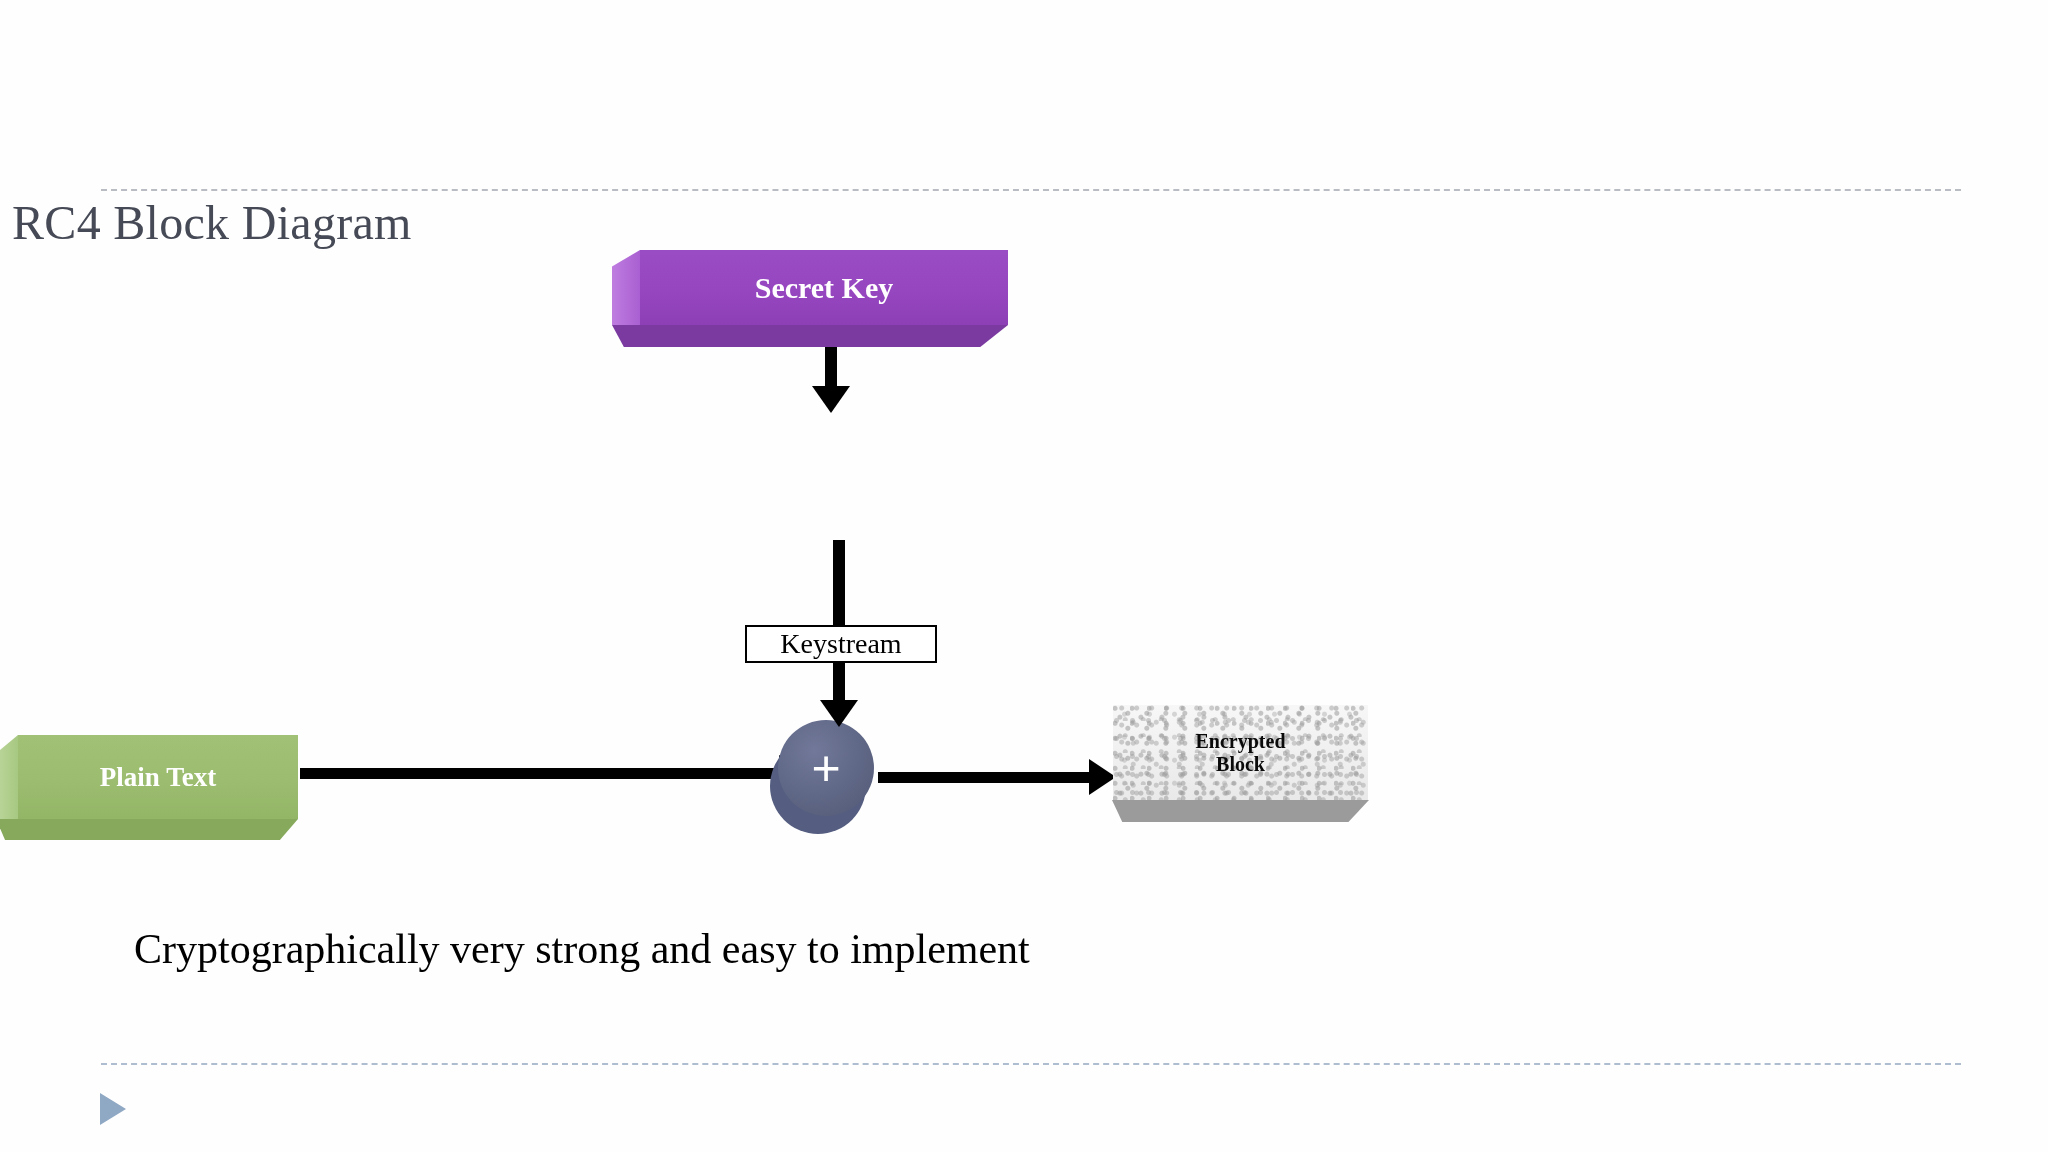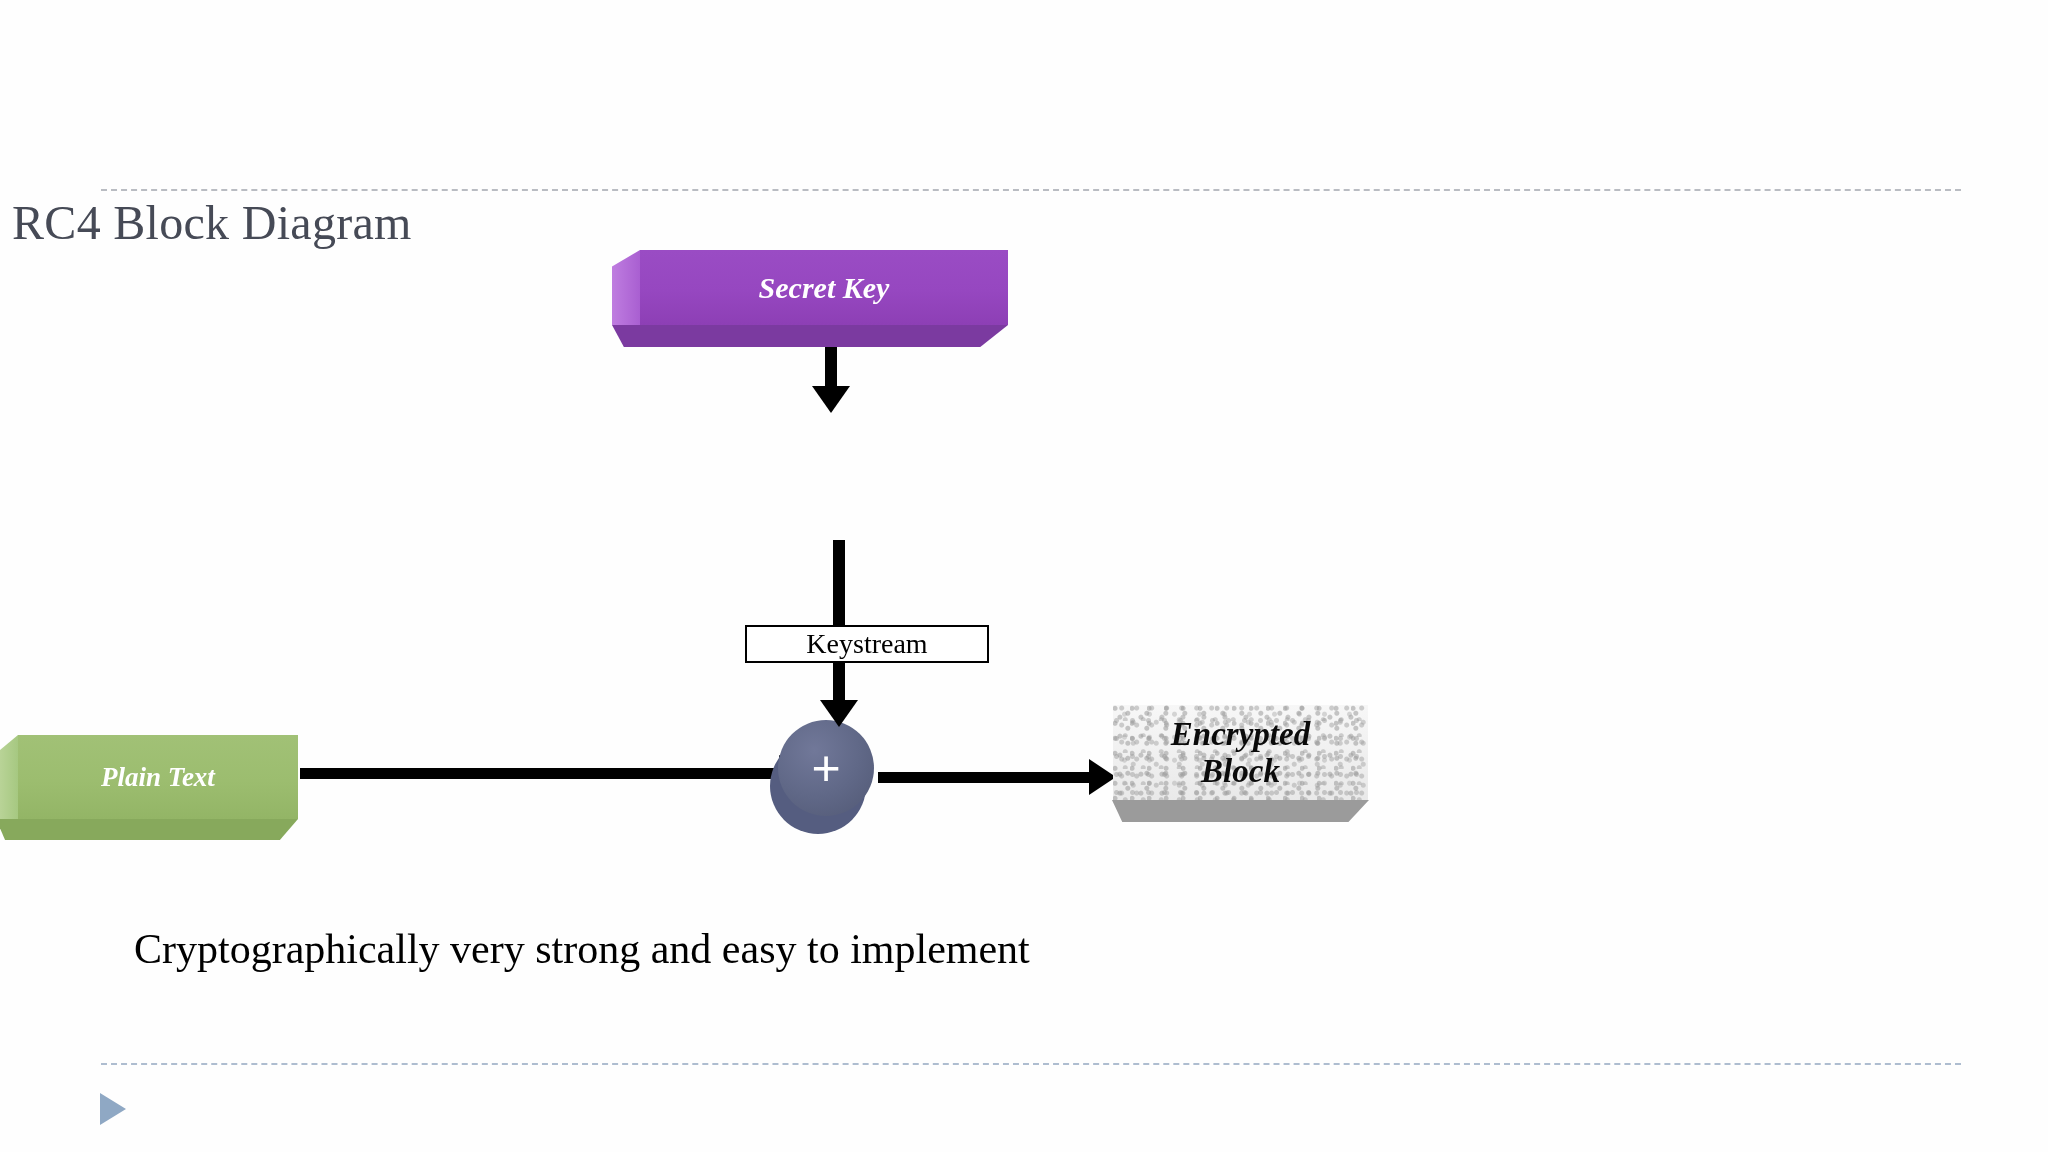--- a/index.html
+++ b/index.html
@@ -67,21 +67,20 @@
   .block3d .face {
     position: absolute;
     inset: 0;
     display: flex;
     align-items: center;
     justify-content: center;
     text-align: left;
     font-weight: bold;
     line-height: 1.12;
     z-index: 3;
-    font-style: italic;
   }
   .block3d .side {
     position: absolute;
     z-index: 2;
   }
   .block3d .bottom {
     position: absolute;
     z-index: 1;
   }
 
@@ -144,21 +143,21 @@
     background: #87a95c;
     clip-path: polygon(0 0, 100% 0, 94% 100%, 3% 100%);
   }
 
   
   #encrypted-text {
     left: 1113px; top: 705px; width: 255px; height: 95px;
   }
   #encrypted-text .face {
     color: #0a0a0a;
-    font-size: 33px;
+    font-size: 20px;
     flex-direction: column;
     background-color: #efefef;
     background-image:
       radial-gradient(circle at 12% 22%, rgba(155,155,155,.55) 0 2px, transparent 3px),
       radial-gradient(circle at 33% 64%, rgba(150,150,150,.5) 0 2px, transparent 3px),
       radial-gradient(circle at 58% 18%, rgba(160,160,160,.5) 0 2px, transparent 3px),
       radial-gradient(circle at 78% 55%, rgba(145,145,145,.5) 0 2px, transparent 3px),
       radial-gradient(circle at 88% 82%, rgba(165,165,165,.5) 0 2px, transparent 3px),
       radial-gradient(circle at 22% 86%, rgba(150,150,150,.45) 0 2px, transparent 3px),
       radial-gradient(circle at 46% 40%, rgba(170,170,170,.45) 0 2px, transparent 3px),
@@ -237,21 +236,21 @@
 
   #arrow-key-to-rc4 { left: 825px; top: 322px; height: 66px; }
   #arrow-rc4-to-xor { left: 833px; top: 540px; height: 162px; z-index: 4;}
   #arrow-plaintext-to-xor { left: 300px; top: 768px; width: 480px; }
   #arrow-xor-to-encrypted { left: 878px; top: 772px; width: 212px; }
 
   
   #keystream-label {
     position: absolute;
     left: 745px; top: 625px;
-    width: 244px; height: 38px;
+    width: 192px; height: 38px;
     background: #ffffff;
     border: 2px solid #000000;
     display: flex;
     align-items: center;
     justify-content: center;
     font-size: 28px;
     color: #000000;
     z-index: 6;
     box-sizing: border-box;
   }

